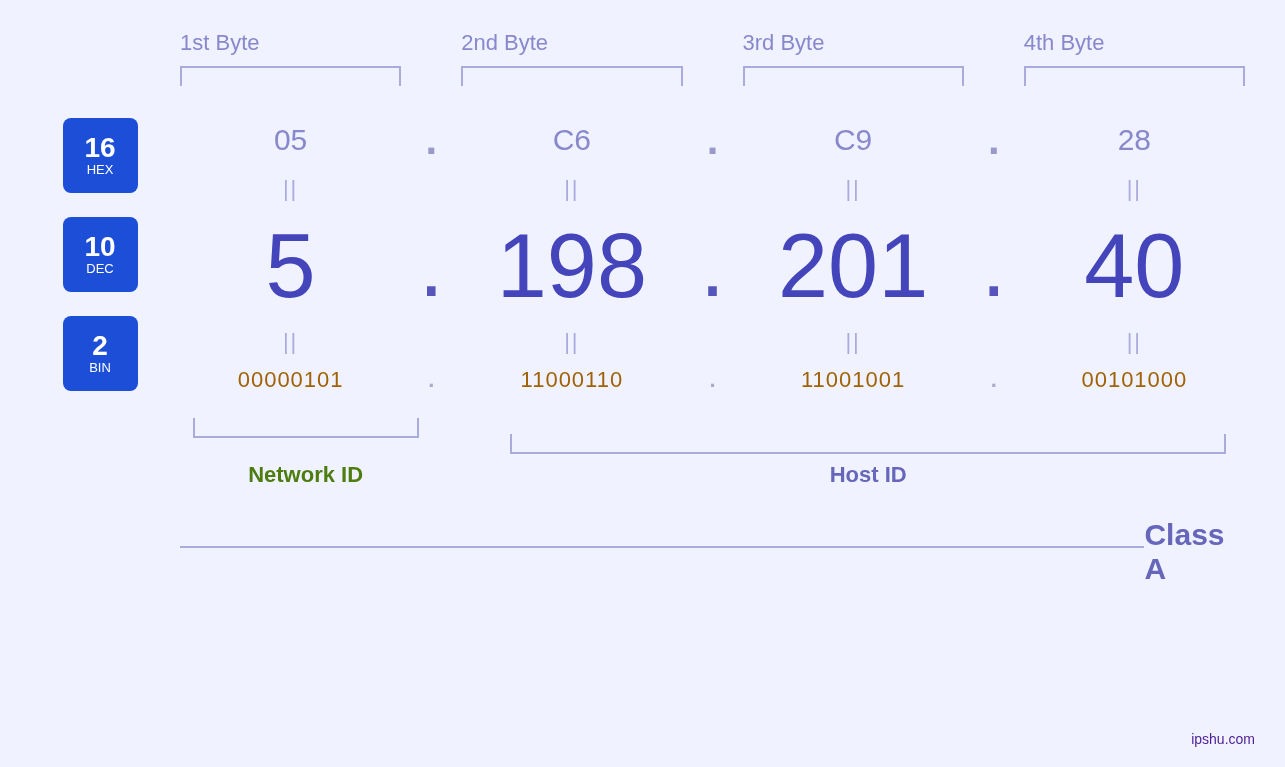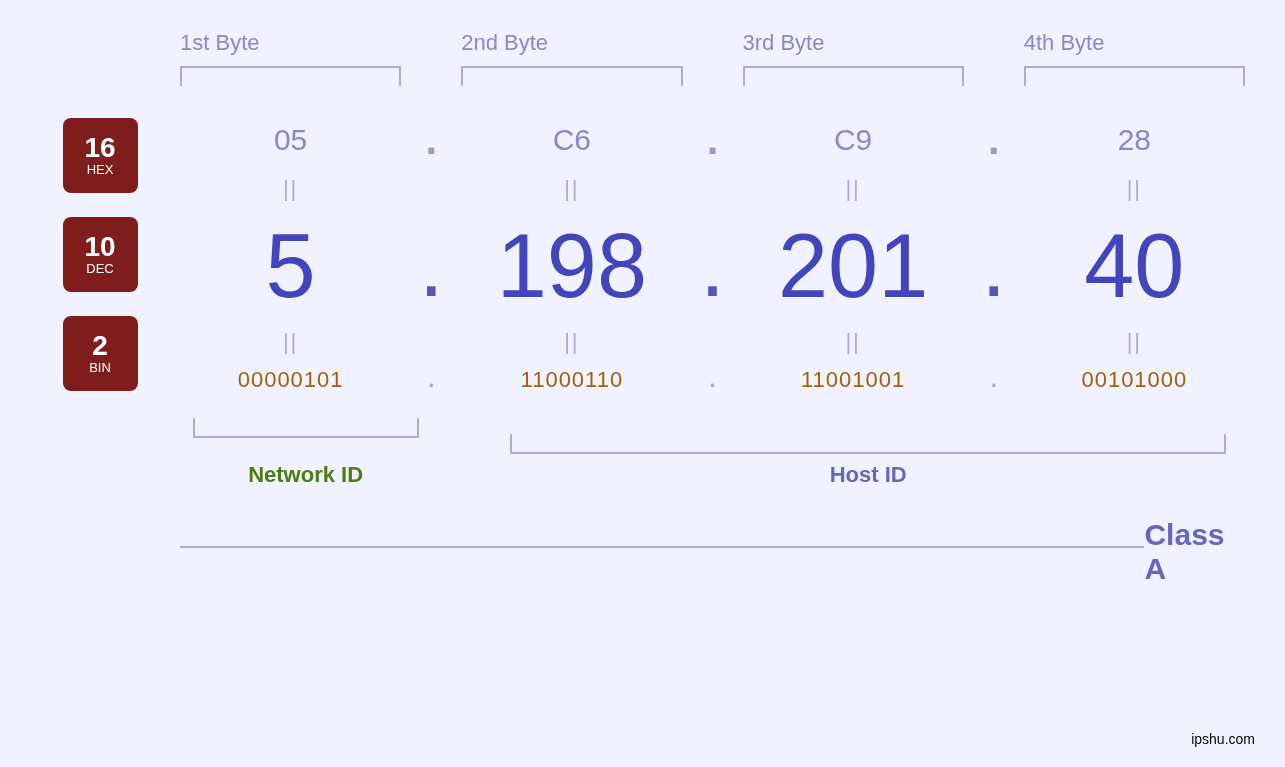--- a/index.html
+++ b/index.html
@@ -87,21 +87,21 @@
       padding-right: 20px;
     }
 
     .base-badge {
       display: flex;
       flex-direction: column;
       align-items: center;
       justify-content: center;
       width: 75px;
       height: 75px;
-      background-color: #7f1d1d;
+      background-color: #1d4ed8;
       border-radius: 8px;
       color: white;
       margin: 0 auto;
     }
 
     .base-number {
       font-size: 28px;
       font-weight: bold;
       line-height: 1;
     }
@@ -264,21 +264,21 @@
       font-size: 30px;
       font-weight: bold;
       margin-top: 10px;
     }
 
     
     .watermark {
       position: absolute;
       bottom: 20px;
       right: 30px;
-      color: #000000;
+      color: #4c1d95;
       font-size: 14px;
     }
   </style>
 </head>
 <body>
 
 <div class="container">
 
   <div class="header-row">
     <div class="byte-col">1st Byte</div>

